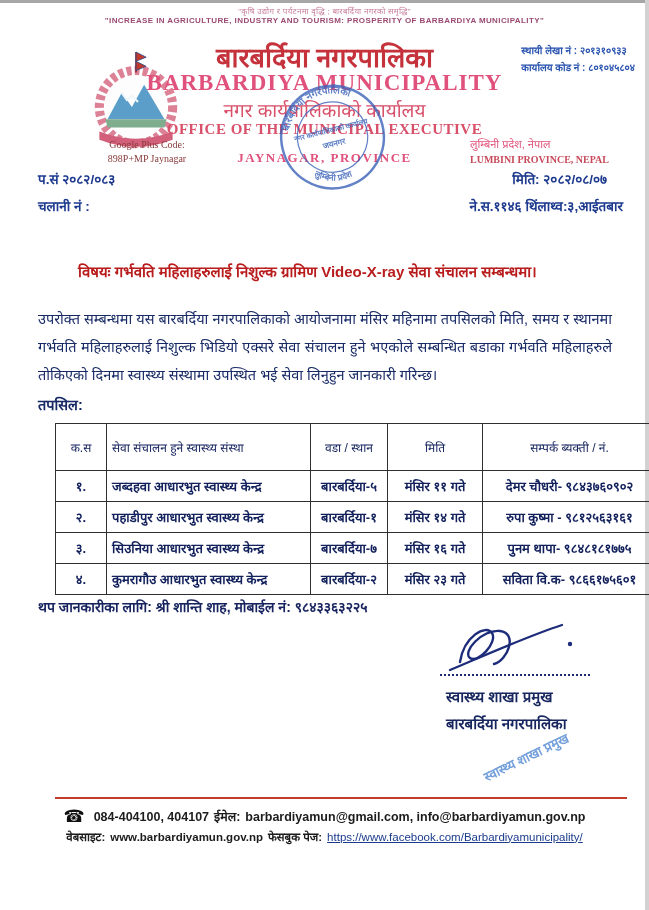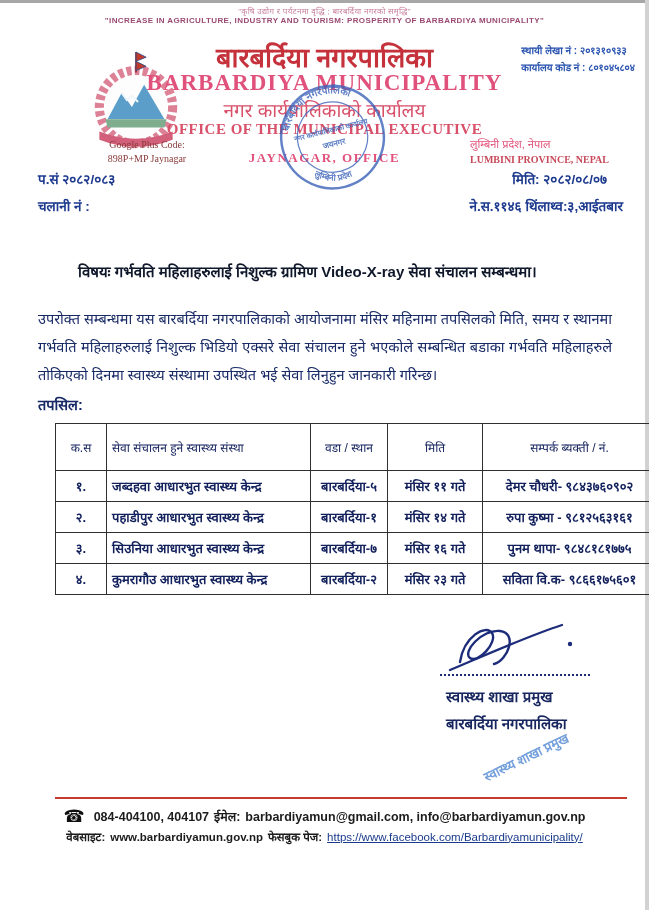--- a/index.html
+++ b/index.html
@@ -29,21 +29,21 @@
   .logo{left:85px;top:46px;}
 
   .stamp{left:276px;top:80px;opacity:.8;transform:rotate(-14deg);}
 
   
   .ref-left1{top:170px;left:38px;font-size:13.5px;font-weight:600;color:#1d3a8f;}
   .ref-left2{top:197px;left:38px;font-size:13.5px;font-weight:600;color:#1d3a8f;}
   .ref-right1{top:170px;right:42px;font-size:13.5px;font-weight:600;color:#1d3a8f;}
   .ref-right2{top:197px;right:26px;font-size:13.5px;font-weight:600;color:#1d3a8f;}
 
-  .subject{top:261px;left:78px;font-size:15px;font-weight:bold;color:#0f172a;}
+  .subject{top:261px;left:78px;font-size:15px;font-weight:bold;color:#b91c1c;}
 
   .body-text{top:305px;left:38px;width:574px;font-size:14.5px;line-height:28px;color:#182a66;text-align:justify;font-weight:500;}
   .tapasil{margin-top:2px;font-weight:600;text-align:left;}
 
   
   .tbl{top:423px;left:55px;}
   table{border-collapse:collapse;width:556px;table-layout:fixed;}
   th,td{border:1.6px solid #2f2f2f;color:#12205c;padding:2px 5px;}
   th{font-size:12px;font-weight:normal;height:42px;}
   td{font-size:13px;font-weight:600;height:26px;}
@@ -99,21 +99,21 @@
 
   <div class="abs right-info">
     <div>स्थायी लेखा नं   : २०१३१०९३३</div>
     <div>कार्यालय कोड नं : ८०१०४५८०४</div>
   </div>
 
   <div class="abs plus-code">
     <div>Google Plus Code:</div>
     <div>898P+MP Jaynagar</div>
   </div>
-  <div class="abs center jaynagar">JAYNAGAR, OFFICE</div>
+  <div class="abs center jaynagar">JAYNAGAR, PROVINCE</div>
   <div class="abs province">
     <div class="np">लुम्बिनी प्रदेश, नेपाल</div>
     <div class="en">LUMBINI PROVINCE, NEPAL</div>
   </div>
 
   <div class="abs stamp">
     <svg width="114" height="114" viewBox="0 0 120 120">
       <circle cx="60" cy="60" r="54" fill="none" stroke="#3b62b8" stroke-width="2.6"></circle>
       <circle cx="60" cy="60" r="37" fill="none" stroke="#3b62b8" stroke-width="1.3"></circle>
       <defs>
@@ -180,20 +180,21 @@
           <td class="c1">४.</td>
           <td class="c2">कुमरागौउ आधारभुत स्वास्थ्य केन्द्र</td>
           <td class="c3">बारबर्दिया-२</td>
           <td class="c4">मंसिर २३ गते</td>
           <td class="c5">सविता वि.क- ९८६६१७५६०१</td>
         </tr>
       </tbody>
     </table>
   </div>
 
+  <div class="abs more-info">थप जानकारीका लागि: श्री शान्ति शाह, मोबाईल नं: ९८४३३६३२२५</div>
 
   <div class="abs sig-svg">
     <svg width="130" height="58" viewBox="0 0 130 58">
       <path d="M12,42 C16,16 38,4 44,13 C50,22 30,44 22,38 C14,32 34,9 52,11 C70,13 60,40 46,44" fill="none" stroke="#1d2c7a" stroke-width="2.4" stroke-linecap="round"></path>
       <path d="M2,50 C40,34 80,16 114,5" fill="none" stroke="#1d2c7a" stroke-width="2.2" stroke-linecap="round"></path>
       <circle cx="122" cy="24" r="2.2" fill="#1d2c7a"></circle>
     </svg>
   </div>
   <div class="abs sig-dots"></div>
   <div class="abs sig-title">स्वास्थ्य शाखा प्रमुख</div>

